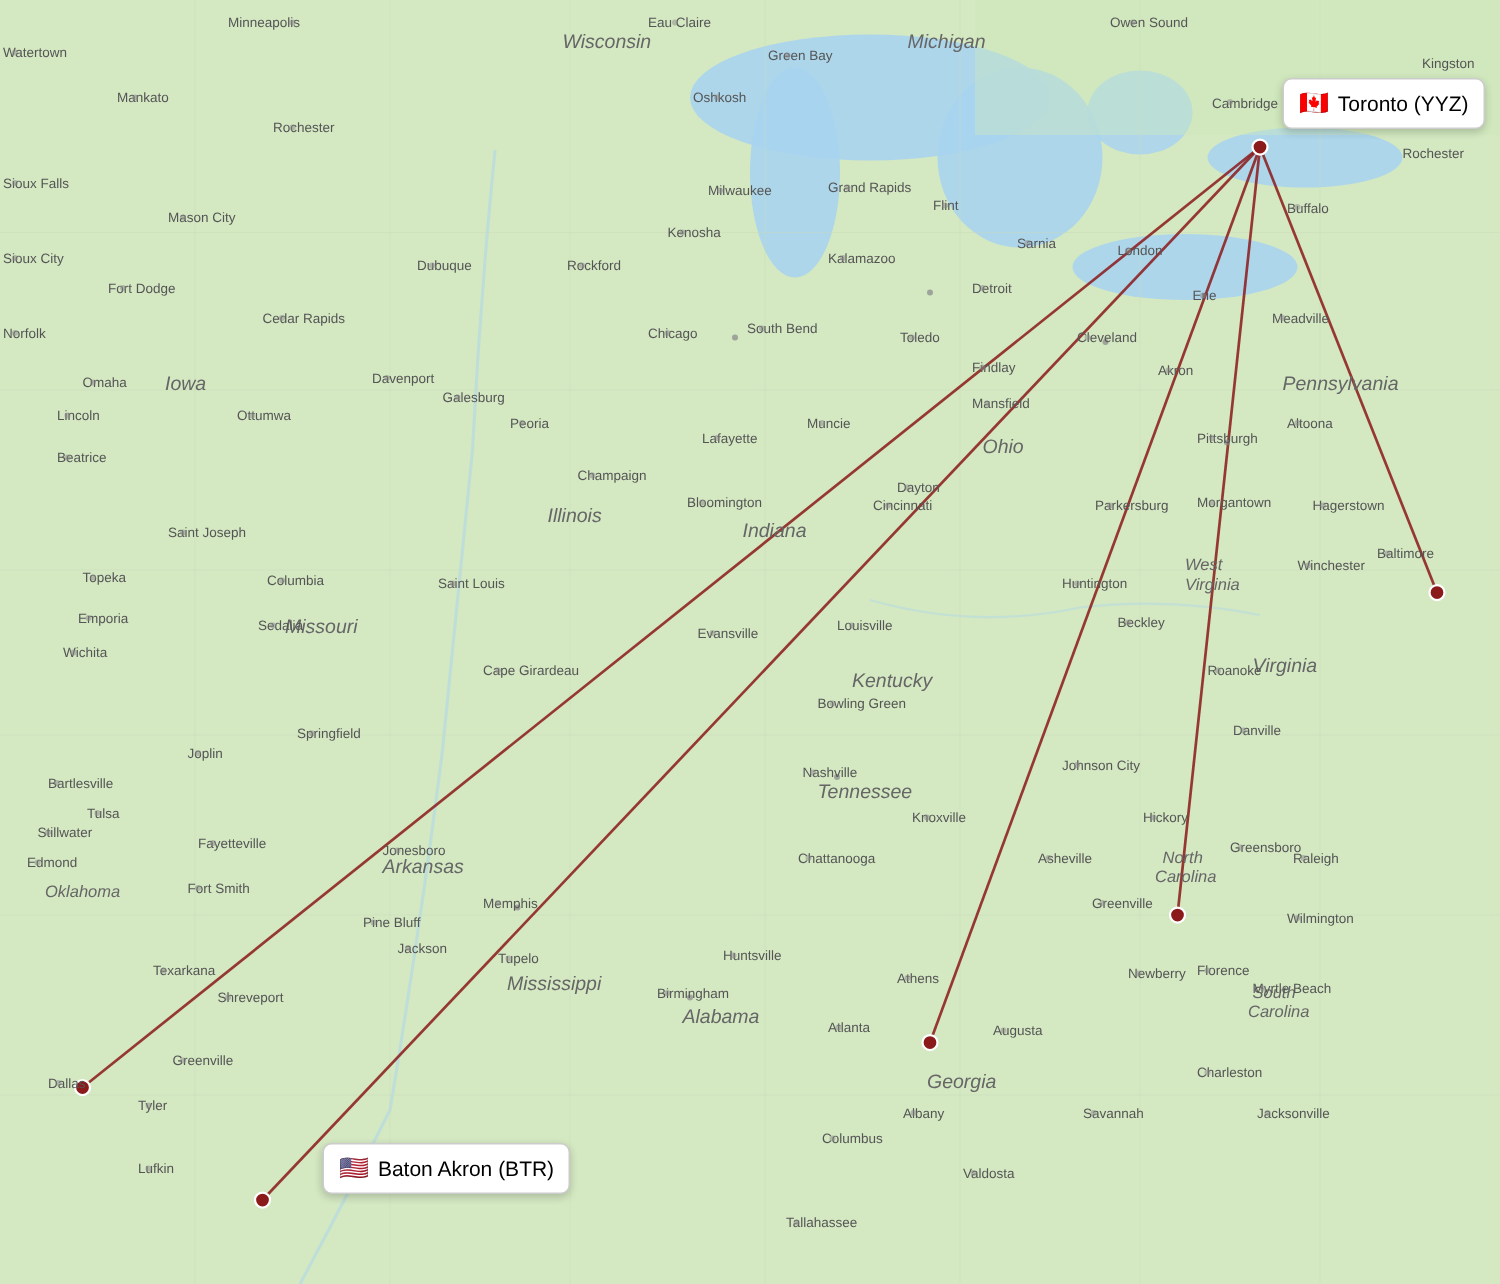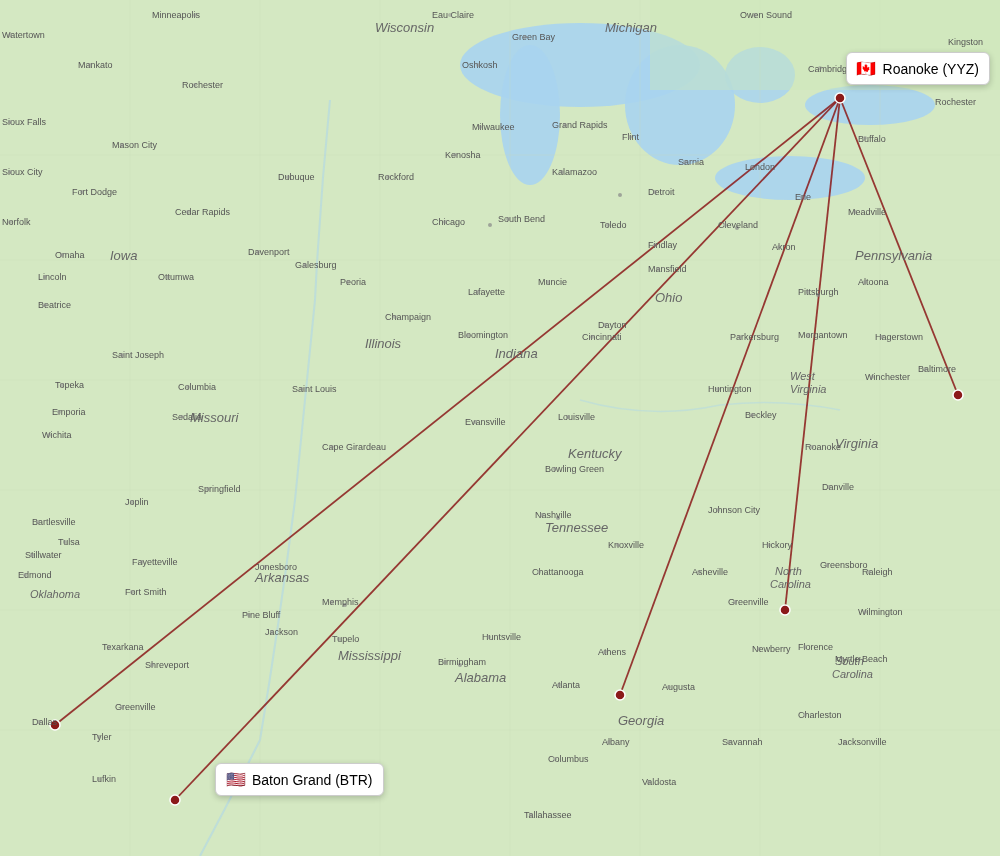--- a/index.html
+++ b/index.html
@@ -370,21 +370,21 @@
     <circle cx="649" cy="782" r="2" fill="#888" opacity="0.5"></circle>
     <circle cx="729" cy="742" r="2" fill="#888" opacity="0.5"></circle>
     <circle cx="805" cy="715" r="2" fill="#888" opacity="0.5"></circle>
     <circle cx="845" cy="742" r="2" fill="#888" opacity="0.5"></circle>
     <circle cx="555" cy="759" r="2" fill="#888" opacity="0.5"></circle>
     <circle cx="531" cy="815" r="2" fill="#888" opacity="0.5"></circle>
   </svg>
 
   <div class="airport-label" id="toronto-label">
     <span class="flag">🇨🇦</span>
-    <span>Roanoke (YYZ)</span>
+    <span>Toronto (YYZ)</span>
   </div>
 
   <div class="airport-label" id="baton-rouge-label">
     <span class="flag">🇺🇸</span>
-    <span>Baton Grand (BTR)</span>
+    <span>Baton Akron (BTR)</span>
   </div>
 
 </div>
 
 </body></html>

